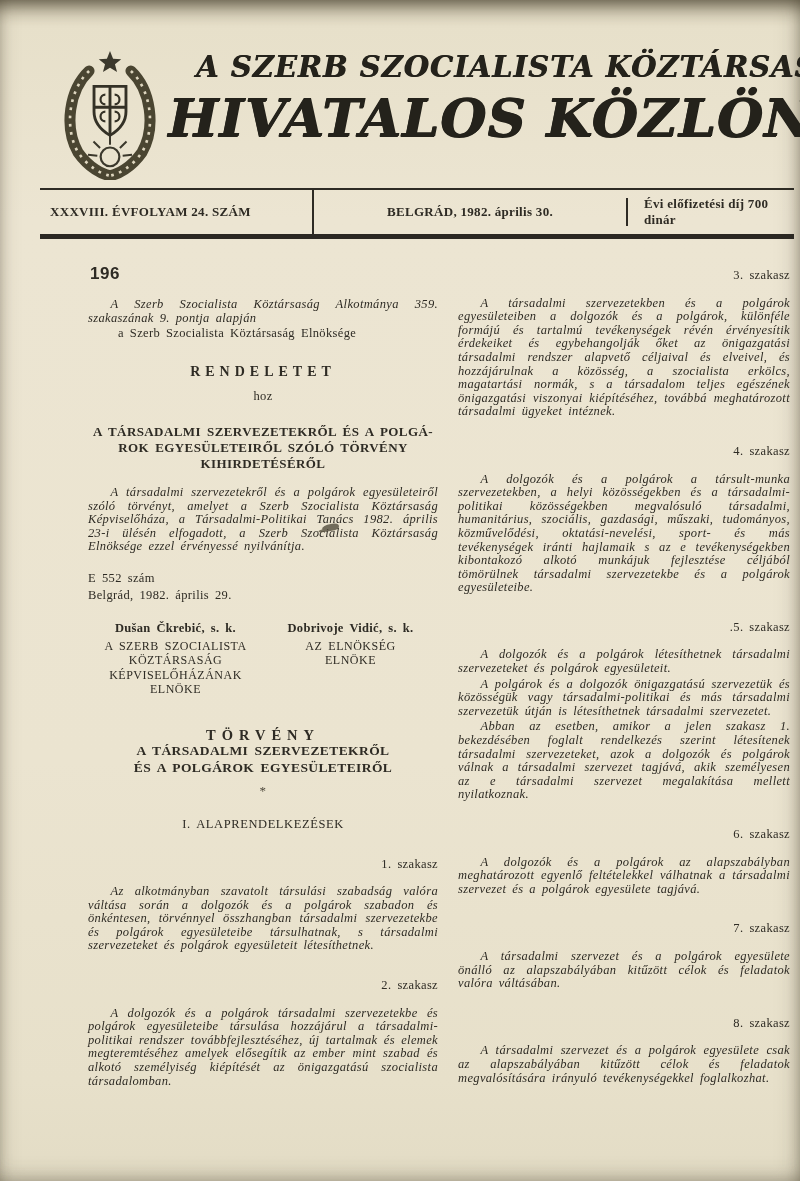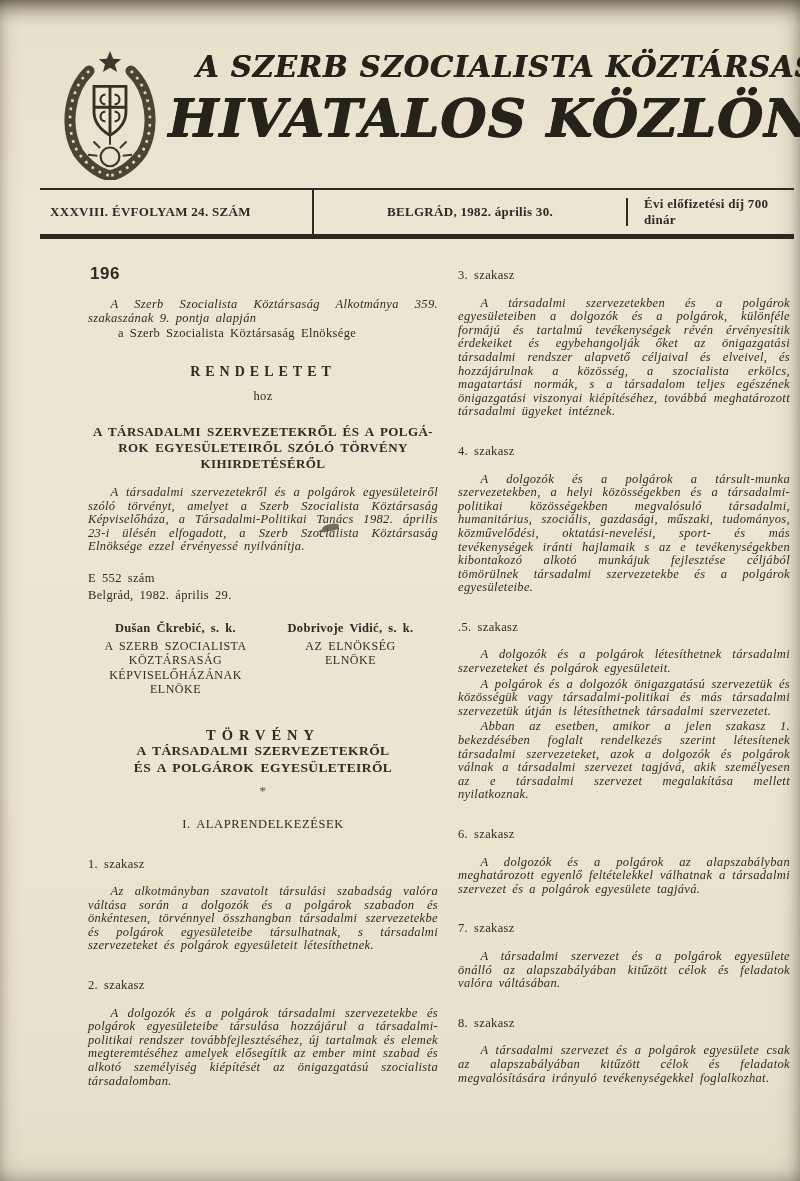--- a/index.html
+++ b/index.html
@@ -59,21 +59,21 @@
   .docnum{margin-top:18px;}
   .docdate{margin-top:3px;}
   .sigs{display:flex;margin-top:20px;}
   .sig{flex:1;text-align:center;}
   .sig-name{font-weight:bold;font-size:12.5px;margin-bottom:3px;letter-spacing:.3px;}
   .sig-title{font-size:12px;line-height:14.5px;letter-spacing:.5px;}
   .law-word{font-weight:bold;letter-spacing:6px;font-size:14.5px;margin-top:32px;}
   .law-title{font-weight:bold;font-size:13.5px;line-height:17px;letter-spacing:.4px;}
   .sep-mark{margin-top:8px;font-size:13px;color:#4d483b;}
   .chapter{margin-top:20px;font-size:12.5px;letter-spacing:.6px;}
-  .sec-head{text-align:left;font-size:12.5px;margin:26px 0 14px 0;}
+  .sec-head{text-align:right;font-size:12.5px;margin:26px 0 14px 0;}
   .col-right .sec-head-first{margin-top:16px;}
   .ink-smudge{position:absolute;left:322px;top:524px;width:17px;height:7px;
               background:#4a4434;border-radius:60% 40% 50% 50%;opacity:.75;
               transform:rotate(-8deg);box-shadow:-6px 2px 0 -2px #57503d;}
 </style>
 </head>
 <body>
 
 <div class="page">
 

